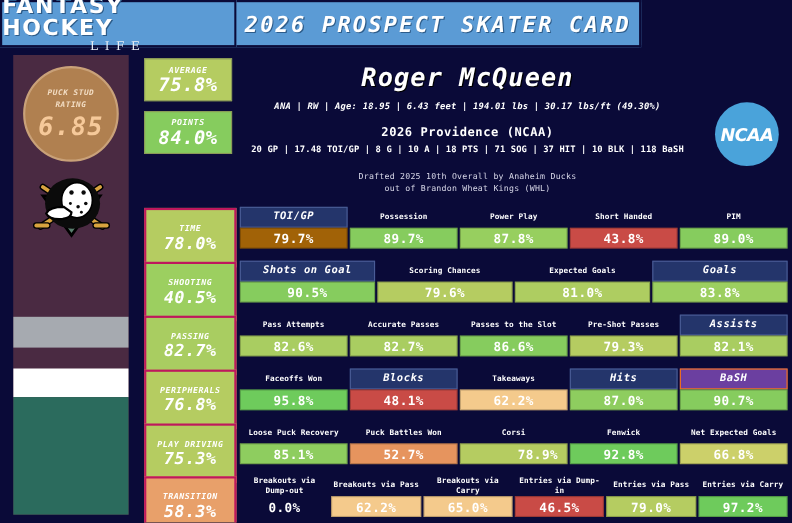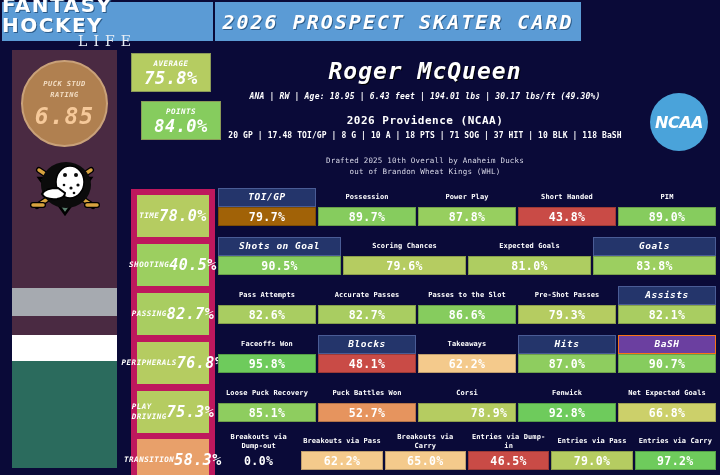--- a/index.html
+++ b/index.html
@@ -17,21 +17,21 @@
     width:215px;height:43px;background:#5b9bd5;
     border:2px solid #0a0a38;box-sizing:border-box;
     display:flex;flex-direction:column;align-items:center;justify-content:center;
   }
   .logo-main{
     color:#ffffff;font-family:"DejaVu Sans", sans-serif;font-weight:bold;
     font-size:20px;letter-spacing:1.5px;line-height:20px;
     text-shadow:1px 1px 0 #2d5c8a;
   }
   .logo-sub{
-    color:#e8eef5;font-family:"DejaVu Serif", serif;font-size:14px;
+    color:#e8eef5;font-family:"DejaVu Serif", serif;font-size:11px;
     letter-spacing:6px;line-height:13px;
   }
   .title-box{
     flex:1;height:43px;background:#5b9bd5;
     display:flex;align-items:center;justify-content:center;
     border-top:2px solid #0a0a38;border-bottom:2px solid #0a0a38;
     border-right:2px solid #0a0a38;box-sizing:border-box;
   }
   .title-text{
     color:#ffffff;font-family:"DejaVu Sans Mono", monospace;font-weight:bold;
@@ -79,26 +79,26 @@
 
   
   .chip{position:absolute;width:80px;height:39px;border:1px solid #8a9a58;
     box-sizing:border-box;display:flex;flex-direction:column;
     align-items:center;justify-content:center;}
   .chip .cl{font-size:7.5px;font-weight:bold;font-style:italic;color:#ffffff;
     letter-spacing:0.5px;line-height:11px;}
   .chip .cv{font-size:17px;font-weight:bold;font-style:italic;color:#ffffff;
     letter-spacing:0.5px;line-height:19px;}
   #chip-average{left:131px;top:53px;background:#b5cc61;}
-  #chip-points{left:141px;top:101px;background:#86cc5e;}
+  #chip-points{left:131px;top:101px;background:#86cc5e;}
 
   
   .rowlabel{position:absolute;left:131px;width:84px;height:54px;
-    border:6px solid #be185d;box-sizing:border-box;
-    display:flex;flex-direction:row;align-items:center;justify-content:center;}
+    border:2px solid #be185d;box-sizing:border-box;
+    display:flex;flex-direction:column;align-items:center;justify-content:center;}
   .rowlabel .rl{font-size:7.5px;font-weight:bold;font-style:italic;color:#fff;
     letter-spacing:0.5px;line-height:10px;}
   .rowlabel .rv{font-size:15px;font-weight:bold;font-style:italic;color:#fff;
     letter-spacing:0.5px;line-height:17px;}
 
   .rowcells{position:absolute;left:218px;width:498px;display:flex;gap:2px;}
   .cellwrap{flex:1;display:flex;flex-direction:column;}
   .chead{height:19px;display:flex;align-items:center;justify-content:center;
     text-align:center;color:#ffffff;font-size:7px;font-weight:bold;
     letter-spacing:0.1px;line-height:8.5px;padding:0 1px;box-sizing:border-box;}

